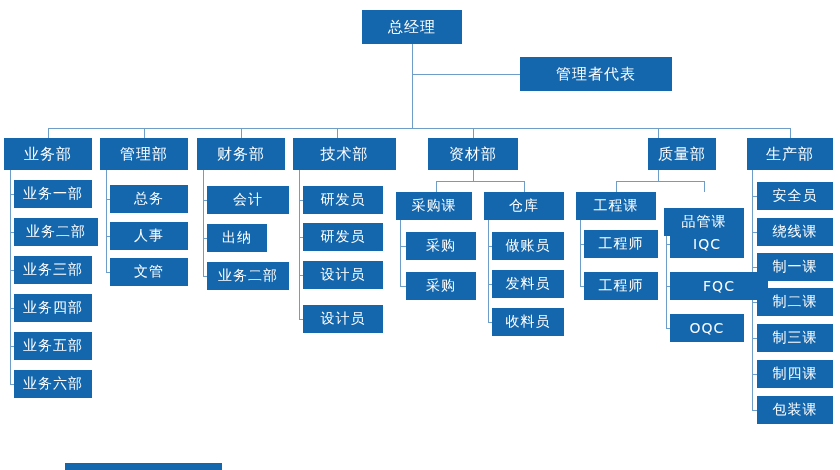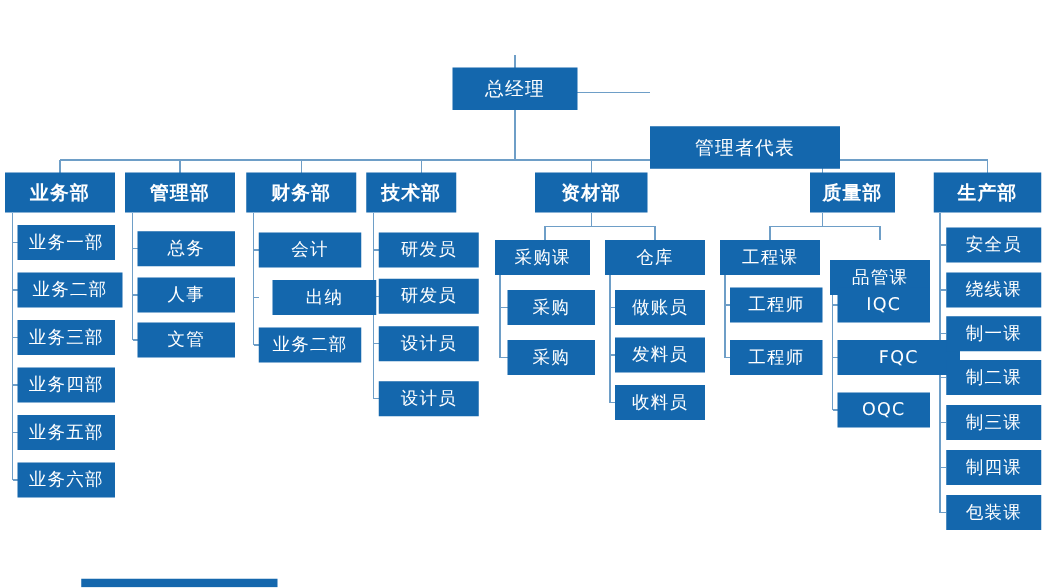--- a/index.html
+++ b/index.html
@@ -10,22 +10,22 @@
   }
   .lines { position:absolute; left:0; top:0; width:840px; height:470px; }
   .node {
     position:absolute;
     background:#1467ad;
     color:#ffffff;
     display:flex; align-items:center; justify-content:center;
     font-size:14px; letter-spacing:1px; white-space:nowrap;
     height:28px;
   }
-  .lvl0 { height:34px; font-size:15px;margin-top:44px; }
-  .dept { height:32px; font-size:15px;font-weight:bold; }
+  .lvl0 { height:34px; font-size:15px; }
+  .dept { height:32px; font-size:15px; }
   .stub { position:absolute; background:#1467ad; }
 </style>
 </head>
 <body>
 
 <div class="canvas">
 
   <svg class="lines" width="840" height="470" viewBox="0 0 840 470" shape-rendering="crispEdges">
     <path fill="none" stroke="#6e9ec7" stroke-width="1" d="
       M412 44 V128
@@ -57,24 +57,24 @@
   <div class="node" style="left:14px;top:332px;width:78px">业务五部</div>
   <div class="node" style="left:14px;top:370px;width:78px">业务六部</div>
 
   <div class="node dept" style="left:100px;top:138px;width:88px">管理部</div>
   <div class="node" style="left:110px;top:185px;width:78px">总务</div>
   <div class="node" style="left:110px;top:222px;width:78px">人事</div>
   <div class="node" style="left:110px;top:258px;width:78px">文管</div>
 
   <div class="node dept" style="left:197px;top:138px;width:88px">财务部</div>
   <div class="node" style="left:207px;top:186px;width:82px">会计</div>
-  <div class="node" style="left:218px;top:224px;width:83px">出纳</div>
+  <div class="node" style="left:207px;top:224px;width:60px">出纳</div>
   <div class="node" style="left:207px;top:262px;width:82px">业务二部</div>
 
-  <div class="node dept" style="left:293px;top:138px;width:72px">技术部</div>
+  <div class="node dept" style="left:293px;top:138px;width:103px">技术部</div>
   <div class="node" style="left:303px;top:186px;width:80px">研发员</div>
   <div class="node" style="left:303px;top:223px;width:80px">研发员</div>
   <div class="node" style="left:303px;top:261px;width:80px">设计员</div>
   <div class="node" style="left:303px;top:305px;width:80px">设计员</div>
 
   <div class="node dept" style="left:428px;top:138px;width:90px">资材部</div>
   <div class="node" style="left:396px;top:192px;width:76px">采购课</div>
   <div class="node" style="left:406px;top:232px;width:70px">采购</div>
   <div class="node" style="left:406px;top:272px;width:70px">采购</div>
   <div class="node" style="left:484px;top:192px;width:80px">仓库</div>

